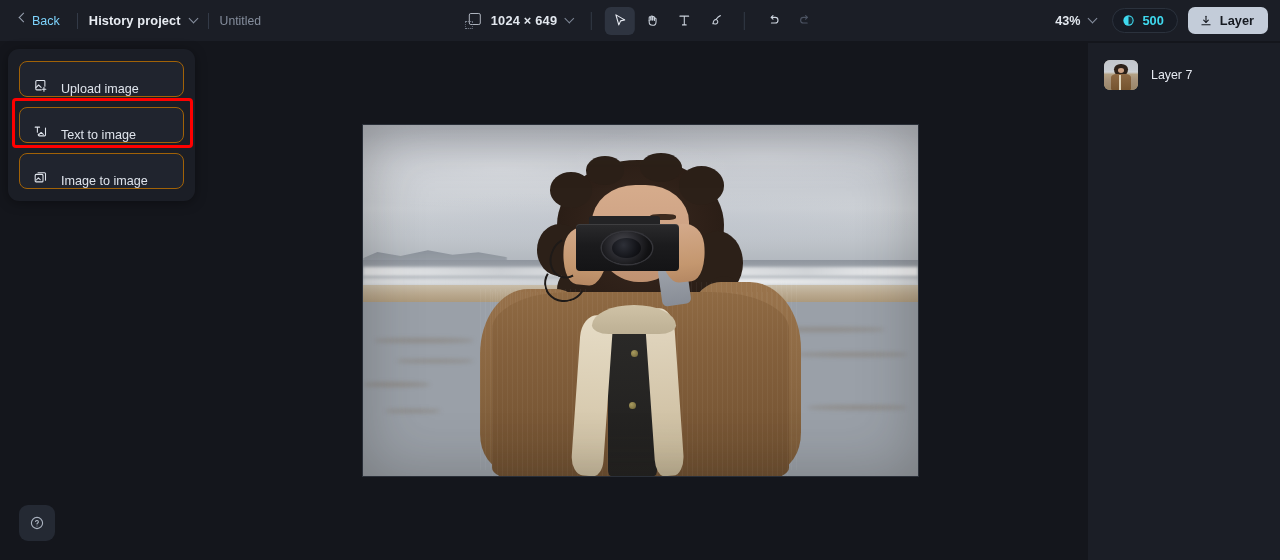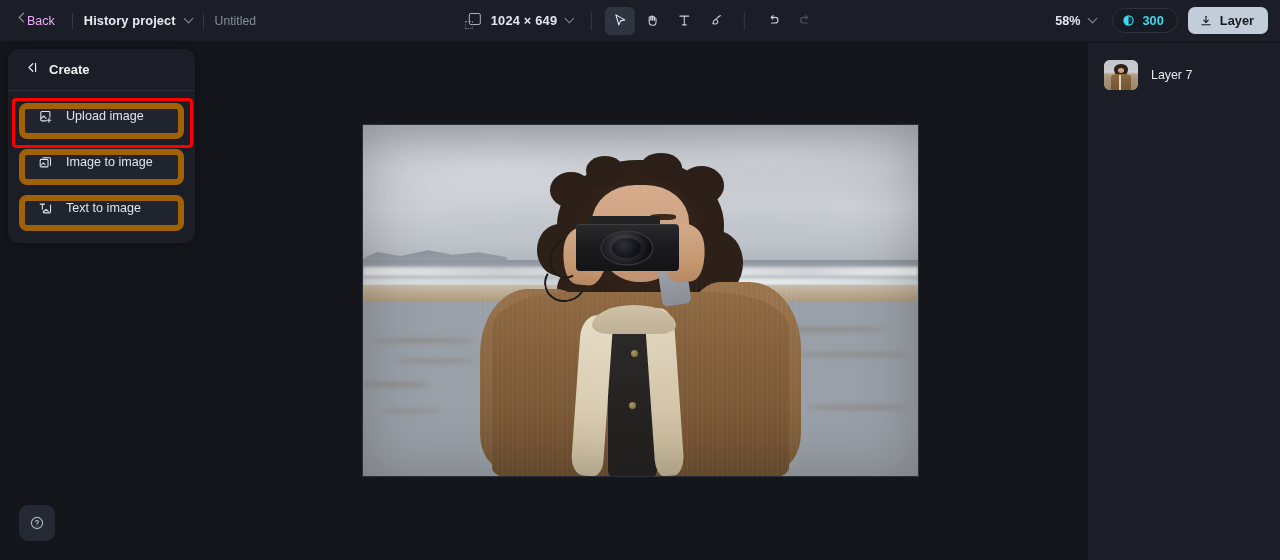--- a/index.html
+++ b/index.html
@@ -13,22 +13,22 @@
 
   
   .header {
     position: absolute; left: 0; top: 0; width: 1280px; height: 42px;
     background: #1b1e26;
     display: flex; align-items: center;
     border-bottom: 1px solid #14161c;
   }
   .hdr-left { display: flex; align-items: center; padding-left: 14px; gap: 0; }
   .back-btn {
-    display: flex; align-items: flex-start; 
-    color: #f0abfc; font-size: 12.5px; cursor: pointer;
+    display: flex; align-items: flex-start; gap: 5px;
+    color: #7dd3fc; font-size: 12.5px; cursor: pointer;
     padding: 4px 6px; border-radius: 5px;
   }
   .chev-left { width: 7px; height: 7px; border-left: 1.4px solid #9aa3b2; border-bottom: 1.4px solid #9aa3b2; transform: rotate(45deg); margin-top: 0px; }
   .vdiv { width: 1px; height: 16px; background: #333a47; margin: 0 11px; }
   .proj-title { color: #e8ecf2; font-size: 12.8px; font-weight: bold; letter-spacing: .1px; }
   .chev-dn { width: 7px; height: 7px; border-right: 1.4px solid #8891a1; border-bottom: 1.4px solid #8891a1; transform: rotate(45deg); margin-top: -4px; }
   .proj-wrap { display: flex; align-items: center; gap: 9px; cursor: pointer; }
   .autosaved { color: #858e9d; font-size: 12.2px; }
 
   
@@ -73,23 +73,23 @@
     background: #1b1e26; border-radius: 11px; padding-bottom: 12px;
     box-shadow: 0 2px 12px rgba(0,0,0,.35);
   }
   .create-head {
     display: flex; align-items: center; gap: 10px;
     height: 42px; padding: 0 16px; border-bottom: 1px solid #262b35;
   }
   .create-title { color: #eef1f6; font-size: 13px; font-weight: bold; }
   .create-list { padding: 12px 11px 0 11px; display: flex; flex-direction: column; gap: 10px; }
   .create-item {
-    display: flex; align-items: flex-start; gap: 13px;
+    display: flex; align-items: flex-end; gap: 13px;
     height: 36px; padding: 0 13px;
-    background: #20242e; border: 6px solid #a16207; border-radius: 8px;
+    background: #20242e; border: 1px solid #a16207; border-radius: 8px;
     color: #dfe4ec; font-size: 12.6px; cursor: pointer;
   }
   .redbox {
     position: absolute; left: 4px; top: 49px; width: 181px; height: 50px;
     border: 3px solid #ff0000; border-radius: 4px; pointer-events: none;
   }
 
   
   .help-btn {
     position: absolute; left: 19px; top: 505px; width: 36px; height: 36px;
@@ -343,29 +343,29 @@
       <div class="tool disabled">
         <svg width="15" height="15" viewBox="0 0 24 24" fill="none" stroke="#4c5362" stroke-width="1.8" stroke-linecap="round" stroke-linejoin="round">
           <path d="M15 7H9a4.5 4.5 0 0 0 0 9h6"></path>
           <path d="M12.5 4.2 15.4 7l-2.9 2.8"></path>
         </svg>
       </div>
     </div>
 
     <div class="hdr-right">
       <div class="zoom-wrap">
-        <span class="zoom-text">58%</span>
+        <span class="zoom-text">43%</span>
         <span class="chev-dn"></span>
       </div>
       <div class="credits">
         <svg width="13" height="13" viewBox="0 0 24 24">
           <circle cx="12" cy="12" r="9.5" fill="#3fd9ef"></circle>
           <path d="M12 4.5 A7.5 7.5 0 0 1 12 19.5 Z" fill="#16303a"></path>
         </svg>
-        <span class="credits-num">300</span>
+        <span class="credits-num">500</span>
       </div>
       <div class="export-btn">
         <svg width="14" height="14" viewBox="0 0 24 24" fill="none" stroke="#161a21" stroke-width="1.9" stroke-linecap="round" stroke-linejoin="round">
           <path d="M12 4v10"></path>
             <path d="M8 10.5 12 14.5 16 10.5"></path>
             <path d="M5 18.5h14"></path>
         </svg>
         <span>Layer</span>
       </div>
     </div>
@@ -434,62 +434,53 @@
         <div class="lens-in"></div>
         <div class="strap" style="left:22%;top:26%;width:11%;height:13%;transform:rotate(20deg);"></div>
         <div class="strap" style="left:20%;top:34%;width:13%;height:12%;transform:rotate(-15deg);"></div>
       </div>
 
       <div class="vignette"></div>
     </div>
   </div>
 
   <div class="create-panel">
-    <div class="create-head">
-      <span>
-        <svg width="15" height="15" viewBox="0 0 24 24" fill="none" stroke="#e8ecf2" stroke-width="1.9" stroke-linecap="round" stroke-linejoin="round">
-          <path d="M14 6 L8 12 L14 18"></path>
-            <path d="M18.5 5.5v13"></path>
-        </svg>
-      </span>
-      <span class="create-title">Create</span>
-    </div>
     <div class="create-list">
 
       <div class="create-item">
         <span>
           <svg width="15" height="15" viewBox="0 0 24 24" fill="none" stroke="#dfe4ec" stroke-width="1.7" stroke-linecap="round" stroke-linejoin="round">
             <path d="M19 13V5.5a1.5 1.5 0 0 0-1.5-1.5H6a1.5 1.5 0 0 0-1.5 1.5v12A1.5 1.5 0 0 0 6 19h7"></path>
             <path d="M4.7 15.5 9 11.2l4 3.8"></path>
             <path d="M17.5 15v6M14.5 18h6"></path>
           </svg>
         </span>
         <span>Upload image</span>
       </div>
 
       <div class="create-item">
         <span>
           <svg width="15" height="15" viewBox="0 0 24 24" fill="none" stroke="#dfe4ec" stroke-width="1.7" stroke-linecap="round" stroke-linejoin="round">
+            <path d="M3.5 5h7M7 5v8"></path>
+            <path d="M20 6.5v11a1.5 1.5 0 0 1-1.5 1.5H10a1.5 1.5 0 0 1-1.5-1.5V16"></path>
+            <path d="M9 17.5 13 13.5l3.5 3.2"></path>
+          </svg>
+        </span>
+        <span>Text to image</span>
+      </div>
+
+      <div class="create-item">
+        <span>
+          <svg width="15" height="15" viewBox="0 0 24 24" fill="none" stroke="#dfe4ec" stroke-width="1.7" stroke-linecap="round" stroke-linejoin="round">
             <rect x="3.5" y="7" width="12.5" height="12" rx="1.6"></rect>
             <path d="M5.3 16 8.6 12.6l3 2.8"></path>
             <path d="M8 4.5h10.5A1.6 1.6 0 0 1 20 6.1v10.4"></path>
           </svg>
         </span>
         <span>Image to image</span>
-      </div>
-
-      <div class="create-item">
-        <span>
-          <svg width="15" height="15" viewBox="0 0 24 24" fill="none" stroke="#dfe4ec" stroke-width="1.7" stroke-linecap="round" stroke-linejoin="round">
-            <path d="M3.5 5h7M7 5v8"></path>
-            <path d="M20 6.5v11a1.5 1.5 0 0 1-1.5 1.5H10a1.5 1.5 0 0 1-1.5-1.5V16"></path>
-            <path d="M9 17.5 13 13.5l3.5 3.2"></path>
-          </svg>
-        </span>
-        <span>Text to image</span>
       </div>
     </div>
     <div class="redbox"></div>
   </div>
 
   <div class="help-btn">
     <svg width="16" height="16" viewBox="0 0 24 24" fill="none" stroke="#aab2bf" stroke-width="1.7" stroke-linecap="round">
       <circle cx="12" cy="12" r="8.4"></circle>
       <path d="M9.9 9.6a2.2 2.2 0 0 1 4.2.8c0 1.5-2.1 1.8-2.1 3.1"></path>
       <circle cx="12" cy="16.4" r=".75" fill="#aab2bf" stroke="none"></circle>

